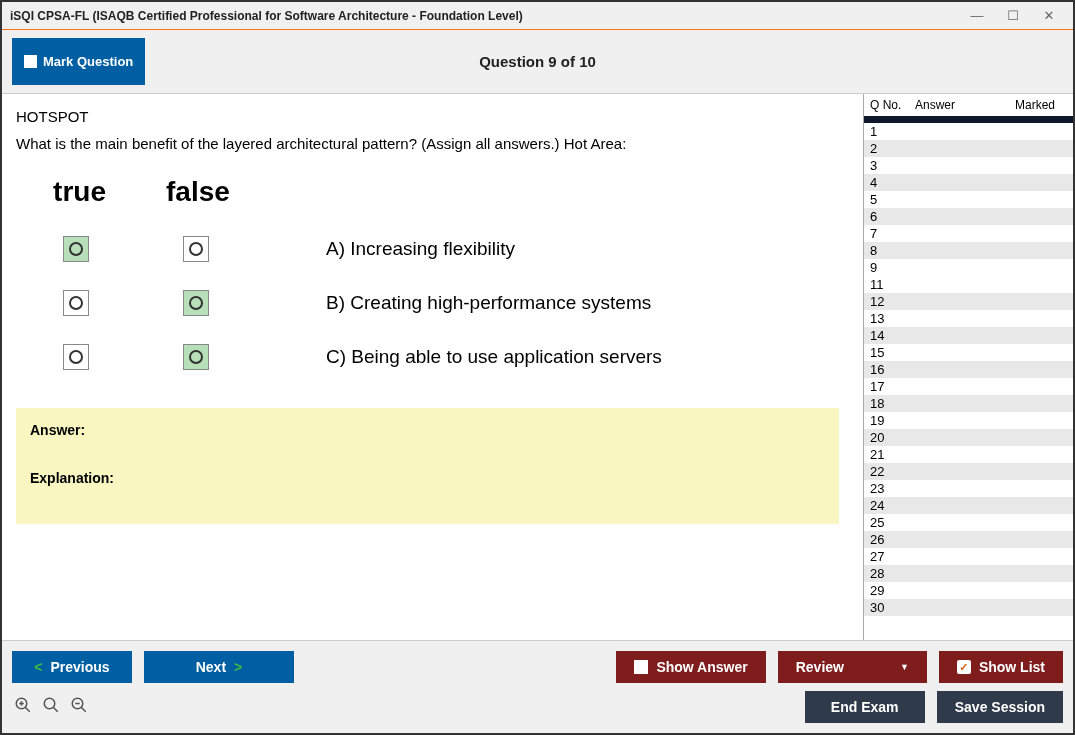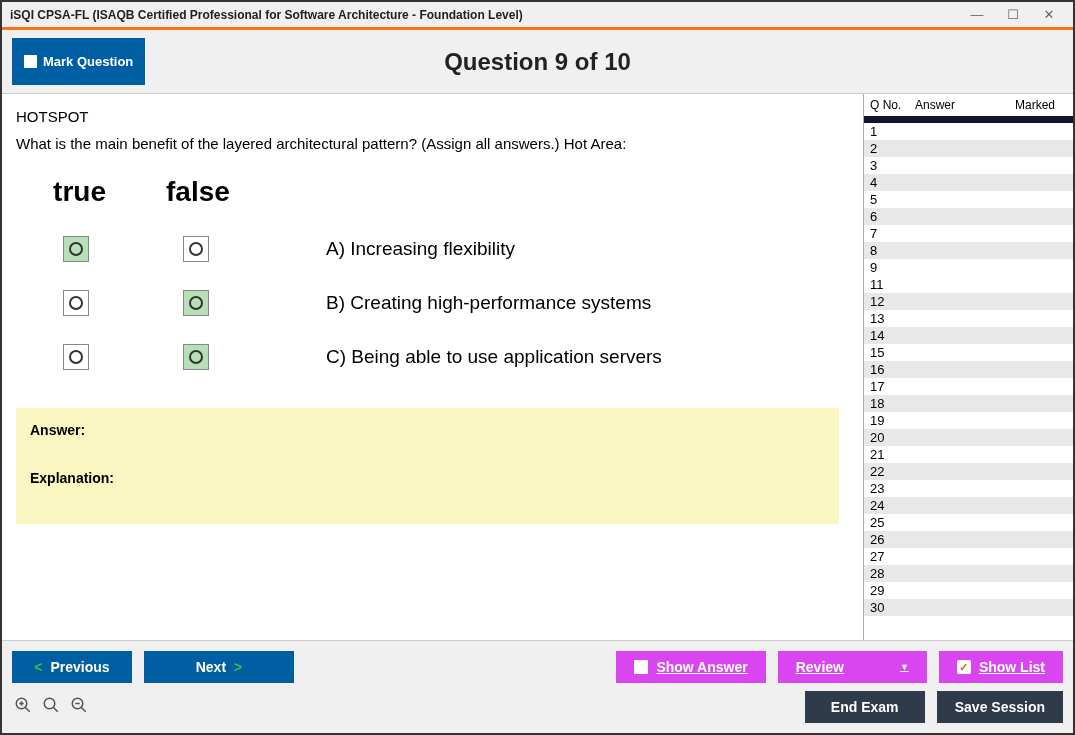--- a/index.html
+++ b/index.html
@@ -1,26 +1,26 @@
 <!DOCTYPE html>
 <html><head>
 <meta charset="utf-8">
 <style>
 * { box-sizing: border-box; margin: 0; padding: 0; font-family: Arial, sans-serif; }
 body { background: #fff; }
 .window { width: 1075px; height: 735px; border: 2px solid #333; background: #fff; display: flex; flex-direction: column; }
-.titlebar { height: 28px; background: #f0f0f0; display: flex; align-items: center; padding: 0 8px; font-size: 12px; color: #222; border-bottom: 3px solid #f97316; }
+.titlebar { height: 28px; background: #f0f0f0; display: flex; align-items: center; padding: 0 8px; font-size: 12px; color: #222; border-bottom: 1px solid #f97316; }
 .titlebar-text { flex: 1; font-weight: bold;}
 .win-controls { display: flex; gap: 20px; padding-right: 8px; }
 .win-btn { width: 16px; height: 16px; display: flex; align-items: center; justify-content: center; color: #666; cursor: pointer; font-size: 13px; }
 
 .header-row { background: #f0f0f0; padding: 8px 10px; display: flex; align-items: center; position: relative; border-bottom: 1px solid #ccc; }
 .mark-btn { background: #005fa3; color: #fff; border: none; padding: 16px 12px; font-size: 13px; font-weight: bold; display: flex; align-items: center; gap: 6px; cursor: pointer; }
 .mark-box { width: 13px; height: 13px; background: #fff; display: inline-block; }
-.q-title { position: absolute; left: 50%; transform: translateX(-50%); font-size: 24px; font-weight: bold; color: #222; }
+.q-title { position: absolute; left: 50%; transform: translateX(-50%); font-size: 15px; font-weight: bold; color: #222; }
 
 .content { flex: 1; display: flex; overflow: hidden; }
 .left-panel { flex: 1; padding: 14px; display: flex; flex-direction: column; overflow: auto; }
 .hotspot-label { font-size: 15px; margin-bottom: 10px; }
 .prompt { font-size: 15px; margin-bottom: 24px; }
 
 .tf-table { margin-left: 30px; }
 .tf-header { display: flex; gap: 60px; margin-bottom: 28px; }
 .tf-header span { font-size: 28px; font-weight: bold; width: 60px; text-align: right; }
 .tf-row { display: flex; align-items: center; margin-bottom: 28px; }
@@ -41,21 +41,21 @@
 .lh-mark { flex: 1; padding-left: 20px;}
 .list-body { flex: 1; overflow-y: scroll; font-size: 13px; position: relative; }
 .list-row { display: flex; padding: 0 6px; height: 17px; align-items: center; cursor: pointer; }
 .list-row.even { background: #e8e8e8; }
 .list-row .qno { width: 45px; }
 
 .footer { background: #f0f0f0; padding: 10px; display: flex; flex-direction: column; gap: 8px; border-top: 1px solid #ccc; }
 .btn-row { display: flex; gap: 12px; align-items: center; }
 .btn { border: none; padding: 8px 18px; font-size: 14px; font-weight: bold; cursor: pointer; display: flex; align-items: center; gap: 8px; min-width: 120px; justify-content: center; }
 .btn-blue { background: #005fa3; color: #fff; }
-.btn-orange { background: #d946ef; color: #fff; text-decoration: underline; }
+.btn-orange { background: #7f1d1d; color: #fff; }
 .btn-dark { background: #2f3a4a; color: #fff; }
 .spacer { flex: 1; }
 .chevron { font-weight: bold; }
 .chevron.green { color: #3fbf3f; }
 .chk-box { width: 14px; height: 14px; background: #fff; display: inline-flex; align-items: center; justify-content: center; color: #d4651d; font-size: 11px; font-weight: bold; border-radius: 2px;}
 .tri-down { font-size: 9px; margin-left: 12px;}
 
 .zoom-row { display: flex; gap: 6px; align-items: center; padding-bottom: 4px;}
 .zoom-btn { width: 22px; height: 22px; display: flex; align-items: center; justify-content: center; color: #555; cursor: pointer; }
 .zoom-btn svg { width: 18px; height: 18px; }

